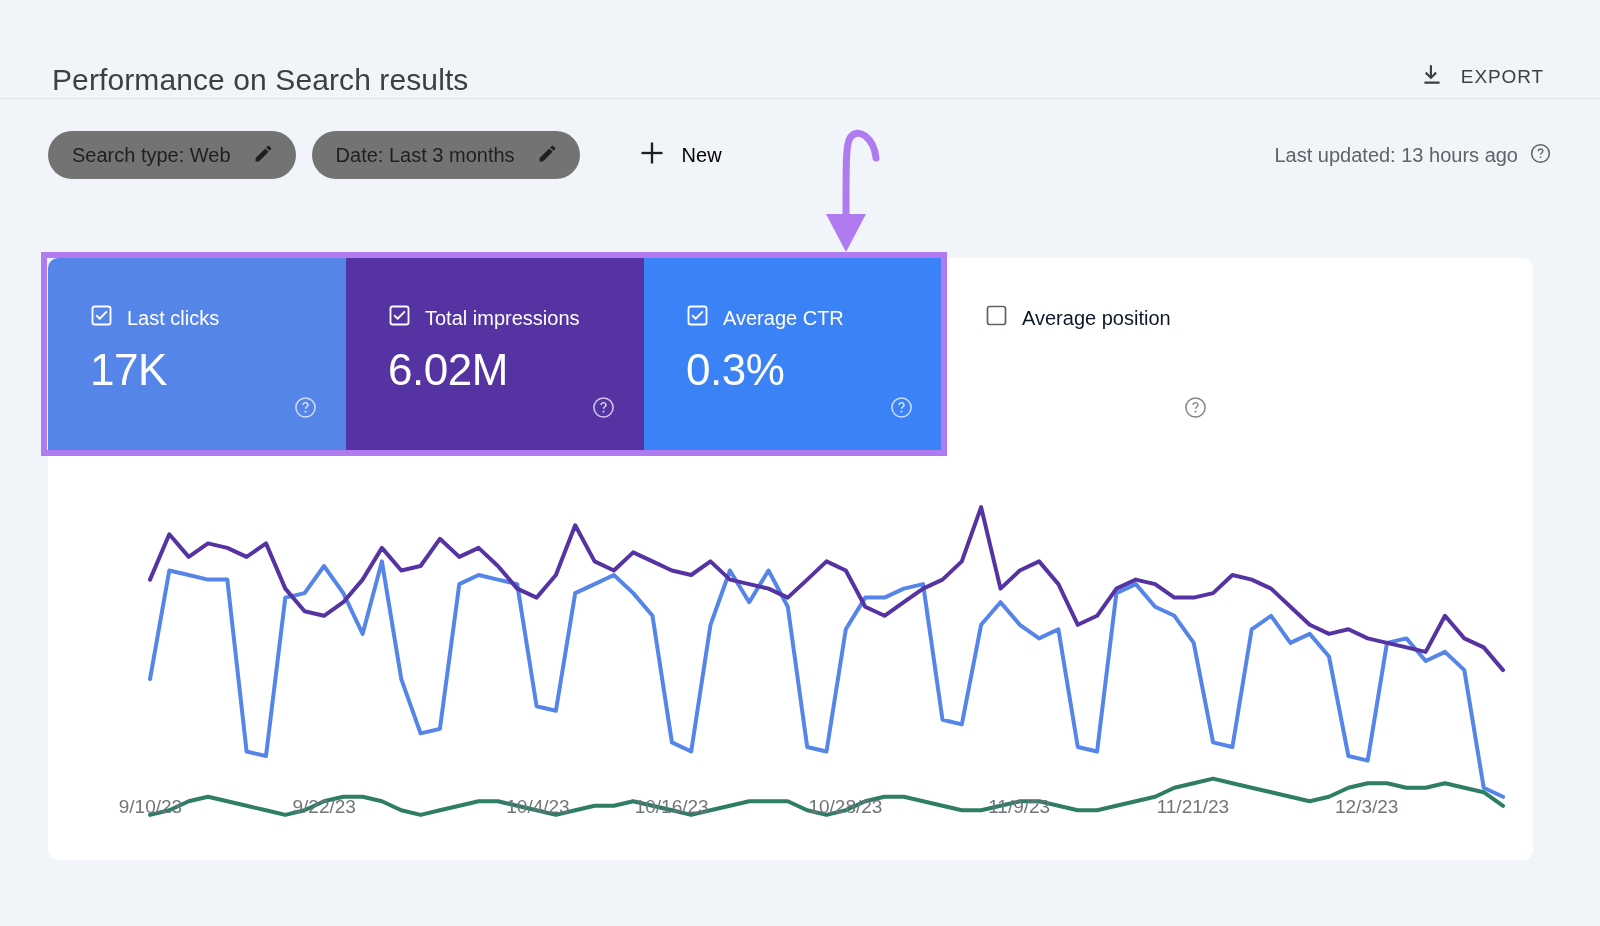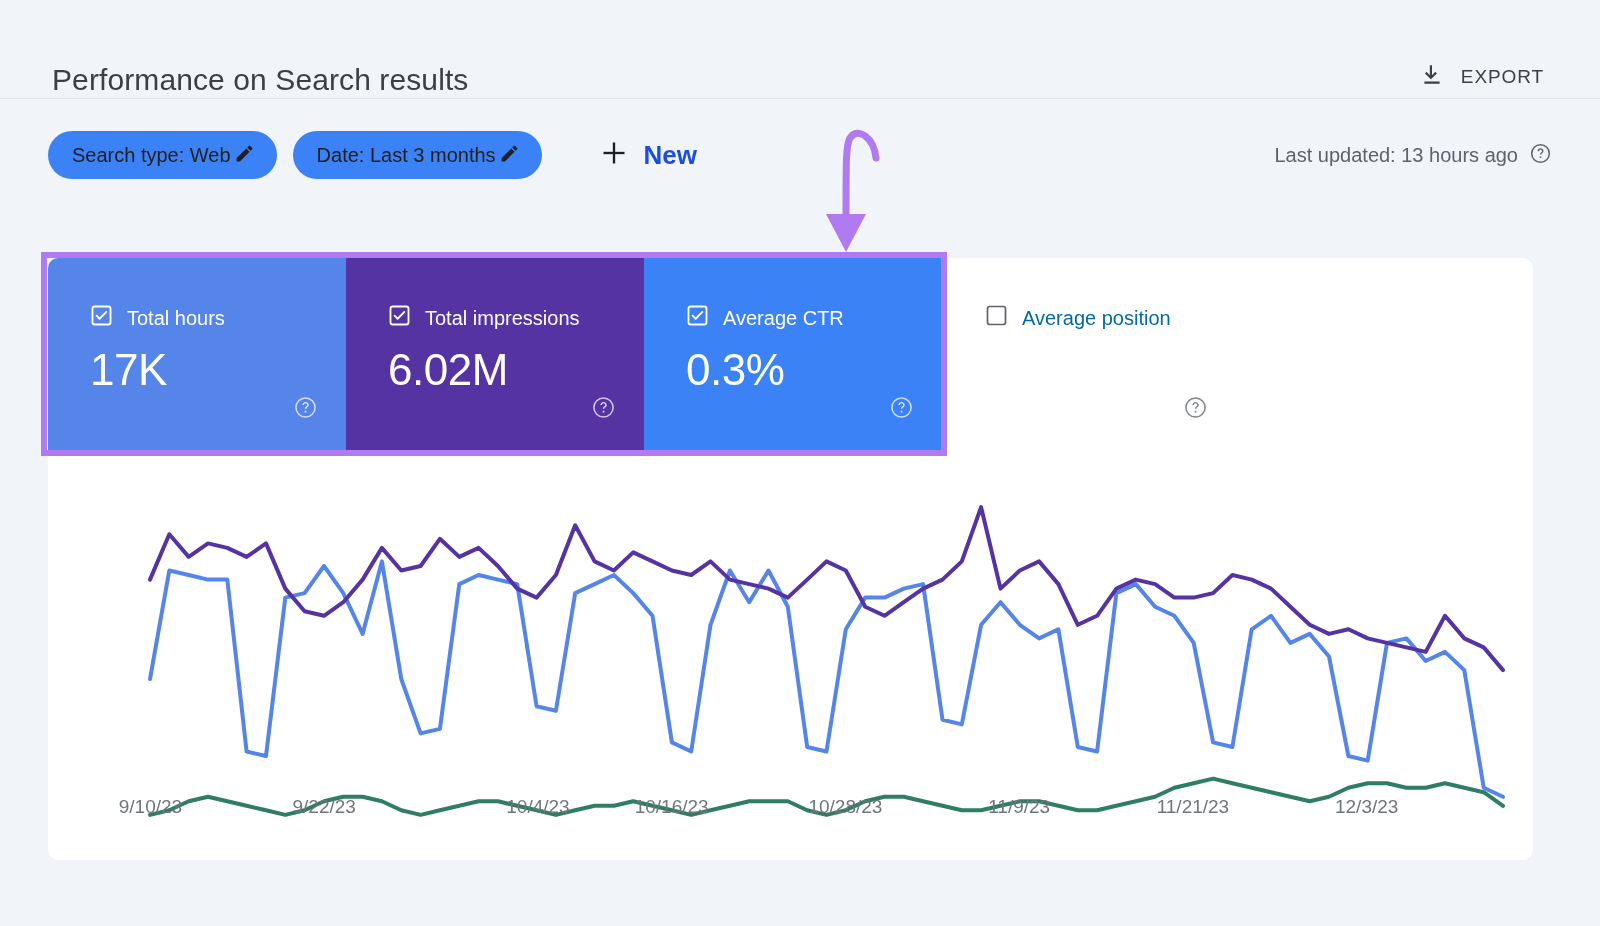--- a/index.html
+++ b/index.html
@@ -75,25 +75,25 @@
 
   .chips {
     display: flex;
     align-items: center;
     gap: 16px;
   }
 
   .chip {
     display: flex;
     align-items: center;
-    gap: 3px;
+    gap: 22px;
     height: 48px;
     padding: 0 22px 0 24px;
     border-radius: 24px;
-    background: #3b82f6;
+    background: #737373;
     cursor: pointer;
     border: none;
   }
 
   .chip-label {
     font-size: 20px;
     color: #1f1f1f;
     white-space: nowrap;
   }
 
@@ -107,23 +107,22 @@
     margin-left: 28px;
     padding: 0 14px;
     cursor: pointer;
     background: transparent;
     border: none;
   }
 
   .plus-icon { display: block; }
 
   .new-label {
-    font-size: 26px;
-    color: #1d4ed8;
-    font-weight: bold;
+    font-size: 20px;
+    color: #000000;
   }
 
   .last-updated {
     margin-left: auto;
     display: flex;
     align-items: center;
     gap: 11px;
   }
 
   .last-updated-text {
@@ -173,21 +172,21 @@
 
   .cb { display: block; flex: none; }
 
   .metric-label {
     font-size: 20px;
     line-height: 1;
     color: #ffffff;
     white-space: nowrap;
   }
 
-  .metric.inactive .metric-label { color: #0369a1; }
+  .metric.inactive .metric-label { color: #0f172a; }
 
   .metric-value {
     margin-top: 16px;
     font-size: 44px;
     font-weight: 400;
     line-height: 1.05;
     color: #ffffff;
     letter-spacing: -0.5px;
   }
 
@@ -313,21 +312,21 @@
     <div class="metric-row">
 
       <div class="metric m0" style="background:#5585e8">
         <div class="metric-head">
           <span class="cb">
             <svg width="23" height="23" viewBox="0 0 24 24">
               <rect x="2.6" y="2.6" width="18.8" height="18.8" rx="2.4" fill="none" stroke="#ffffff" stroke-width="1.9"></rect>
               <path d="M6.9 12.1l3.2 3.3 7-7.1" fill="none" stroke="#ffffff" stroke-width="1.9" stroke-linecap="round" stroke-linejoin="round"></path>
             </svg>
           </span>
-          <span class="metric-label">Total hours</span>
+          <span class="metric-label">Last clicks</span>
         </div>
         <div class="metric-value">17K</div>
         <span class="metric-help">
           <svg width="25" height="25" viewBox="0 0 24 24">
             <circle cx="12" cy="12" r="9.2" fill="none" stroke="#ffffff" stroke-width="1.5" opacity="0.72"></circle>
             <path fill="#ffffff" opacity="0.82" d="M11.2 15.1h1.65v1.65H11.2zM12.05 6.6c-1.72 0-3.1 1.33-3.1 2.95h1.5c0-.86.72-1.55 1.6-1.55s1.6.69 1.6 1.55c0 1.45-2.3 1.45-2.3 3.6h1.5c0-1.5 2.3-1.72 2.3-3.6 0-1.62-1.38-2.95-3.1-2.95z"></path>
           </svg>
         </span>
       </div>
 

